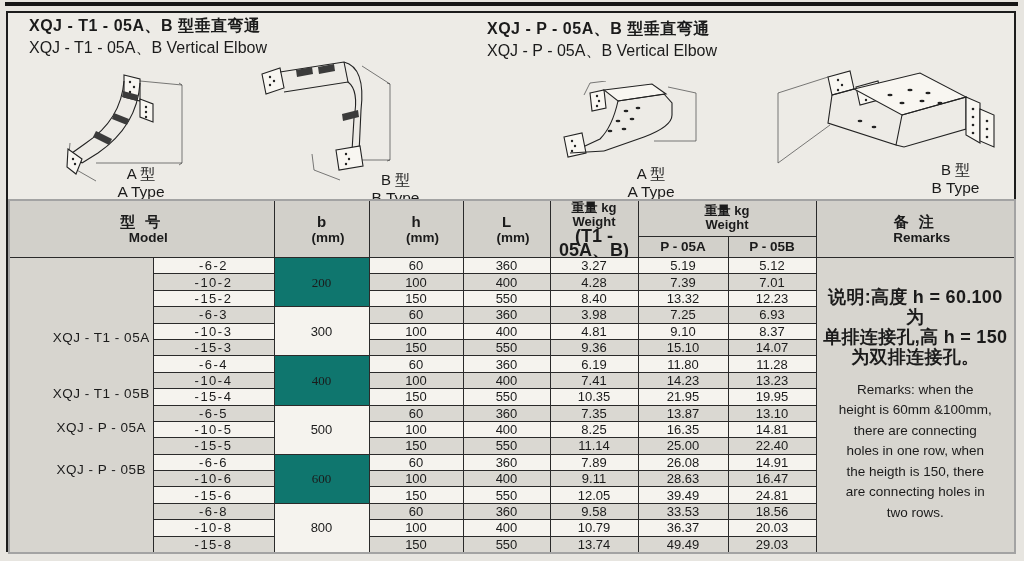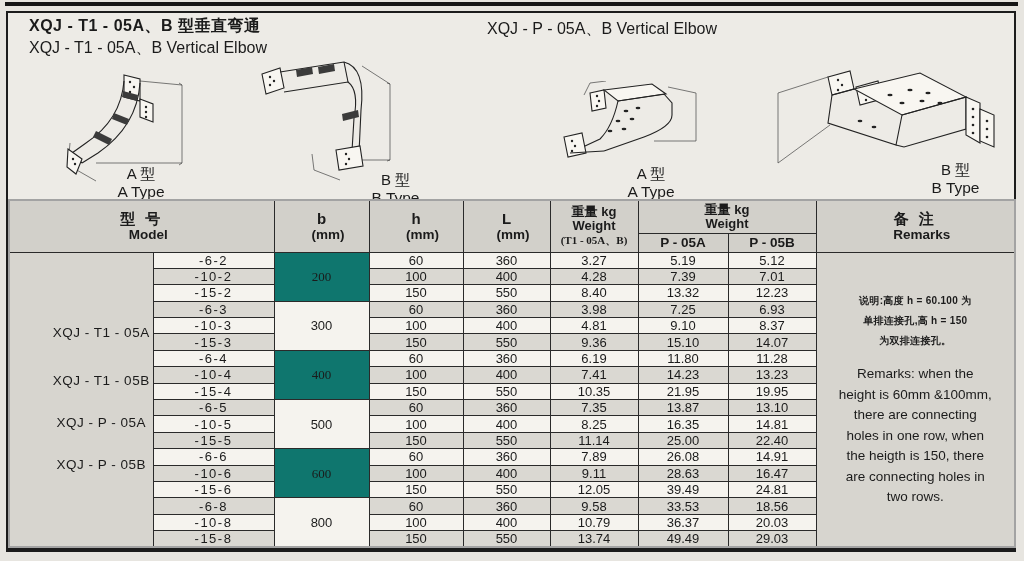--- a/index.html
+++ b/index.html
@@ -19,49 +19,50 @@
   table.spec{position:absolute;left:0px;top:186px;width:1006px;border-collapse:collapse;
              table-layout:fixed;border:2px solid #a3a3a3;}
   table.spec th,table.spec td{border:1px solid #2a2a2a;padding:0;text-align:center;
              vertical-align:middle;overflow:hidden;}
   thead th{background:#d2d0ca;font-weight:bold;}
   thead tr.hr1{height:33px;}
   thead tr.hr2{height:19px;}
   .h-zh{font-size:15px;line-height:17px;letter-spacing:3px;}
   .h-en{font-size:13.5px;line-height:15px;letter-spacing:0;padding-left:13px;}
   .h-sm{font-size:13px;line-height:14px;}
-  .h-sub{font-size:11px;line-height:14px;letter-spacing:0;font-family:Liberation Serif, serif;}
+  .h-sub{font-size:18px;line-height:14px;letter-spacing:0;}
   tbody tr{height:16.4px;}
   tbody td{font-size:13px;line-height:15px;}
   .rw{background:#f5f3ee;} .rg{background:#dad8d2;}
   .bwhite{background:#f5f3ee;} .bgray{background:#0f766e;font-family:Liberation Serif, serif;}
   td.code{letter-spacing:1.5px;}
   td.colmodel{background:#d7d5cf;position:relative;}
   .mname{position:absolute;left:0;width:100%;text-align:center;font-size:13.5px;letter-spacing:.5px;margin-left:20px;}
   td.colremarks{background:#d7d5cf;text-align:left;vertical-align:top;padding:26px 4px 0 9px;}
-  .rem-zh{font-size:10px;line-height:20px;white-space:pre-line;font-weight:bold;letter-spacing:.3px;}
+  .rem-zh{font-size:18px;line-height:20px;white-space:pre-line;font-weight:bold;letter-spacing:.3px;}
   .rem-en{margin-top:13px;font-size:13.5px;line-height:20.5px;white-space:pre-line;}
   svg .ln{stroke:#222;fill:none;stroke-width:1.1;}
   svg .thin{stroke:#444;fill:none;stroke-width:.7;}
   svg .plate{stroke:#222;fill:#f8f6f1;stroke-width:1.1;}
   svg .rung{fill:#3b3b3b;stroke:none;}
   svg .hole{fill:#222;stroke:none;}
 </style>
 </head>
 <body>
 
 <div class="page">
   <div class="topbar"></div>
   <div class="frame">
 
     <div class="title t-left">
       <div class="zh">XQJ - T1 - 05A、B 型垂直弯通</div>
       <div class="en">XQJ - T1 - 05A、B Vertical Elbow</div>
     </div>
     <div class="title t-right">
+      <div class="zh">XQJ - P - 05A、B 型垂直弯通</div>
       <div class="en">XQJ - P - 05A、B Vertical Elbow</div>
     </div>
 
     <div class="diagram" style="left:58px;top:60px;">
       <svg width="140" height="110" viewBox="0 0 140 110">
         <path class="thin" d="M74,8 L116,12 M116,12 L116,90 M30,90 L116,90 M116,12 l-3,-2 M116,90 l-3,2"></path>
         <path class="thin" d="M4,70 L2,92 M2,92 L30,108"></path>
         <polygon class="plate" points="58,2 74,6 74,28 58,24"></polygon>
         <circle class="hole" cx="64" cy="9" r="1.2"></circle>
           <circle class="hole" cx="68" cy="14" r="1.2"></circle>
@@ -224,21 +225,21 @@
         </tr>
         <tr class="hr2">
           <th class="h-en">P - 05A</th>
           <th class="h-en">P - 05B</th>
         </tr>
       </thead>
       <tbody>
         <tr>
           <td rowspan="18" class="colmodel">
             <div class="mname" style="top:72px">XQJ - T1 - 05A</div>
-            <div class="mname" style="top:120px">XQJ - T1 - 05B</div>
+            <div class="mname" style="top:128px">XQJ - T1 - 05B</div>
             <div class="mname" style="top:162px">XQJ - P - 05A</div>
             <div class="mname" style="top:204px">XQJ - P - 05B</div>
           </td>
           <td class="code rw">-6-2</td>
           <td rowspan="3" class="bgray">200</td>
           <td class="rw">60</td>
           <td class="rw">360</td>
           <td class="rw">3.27</td>
           <td class="rw">5.19</td>
           <td class="rw">5.12</td>

